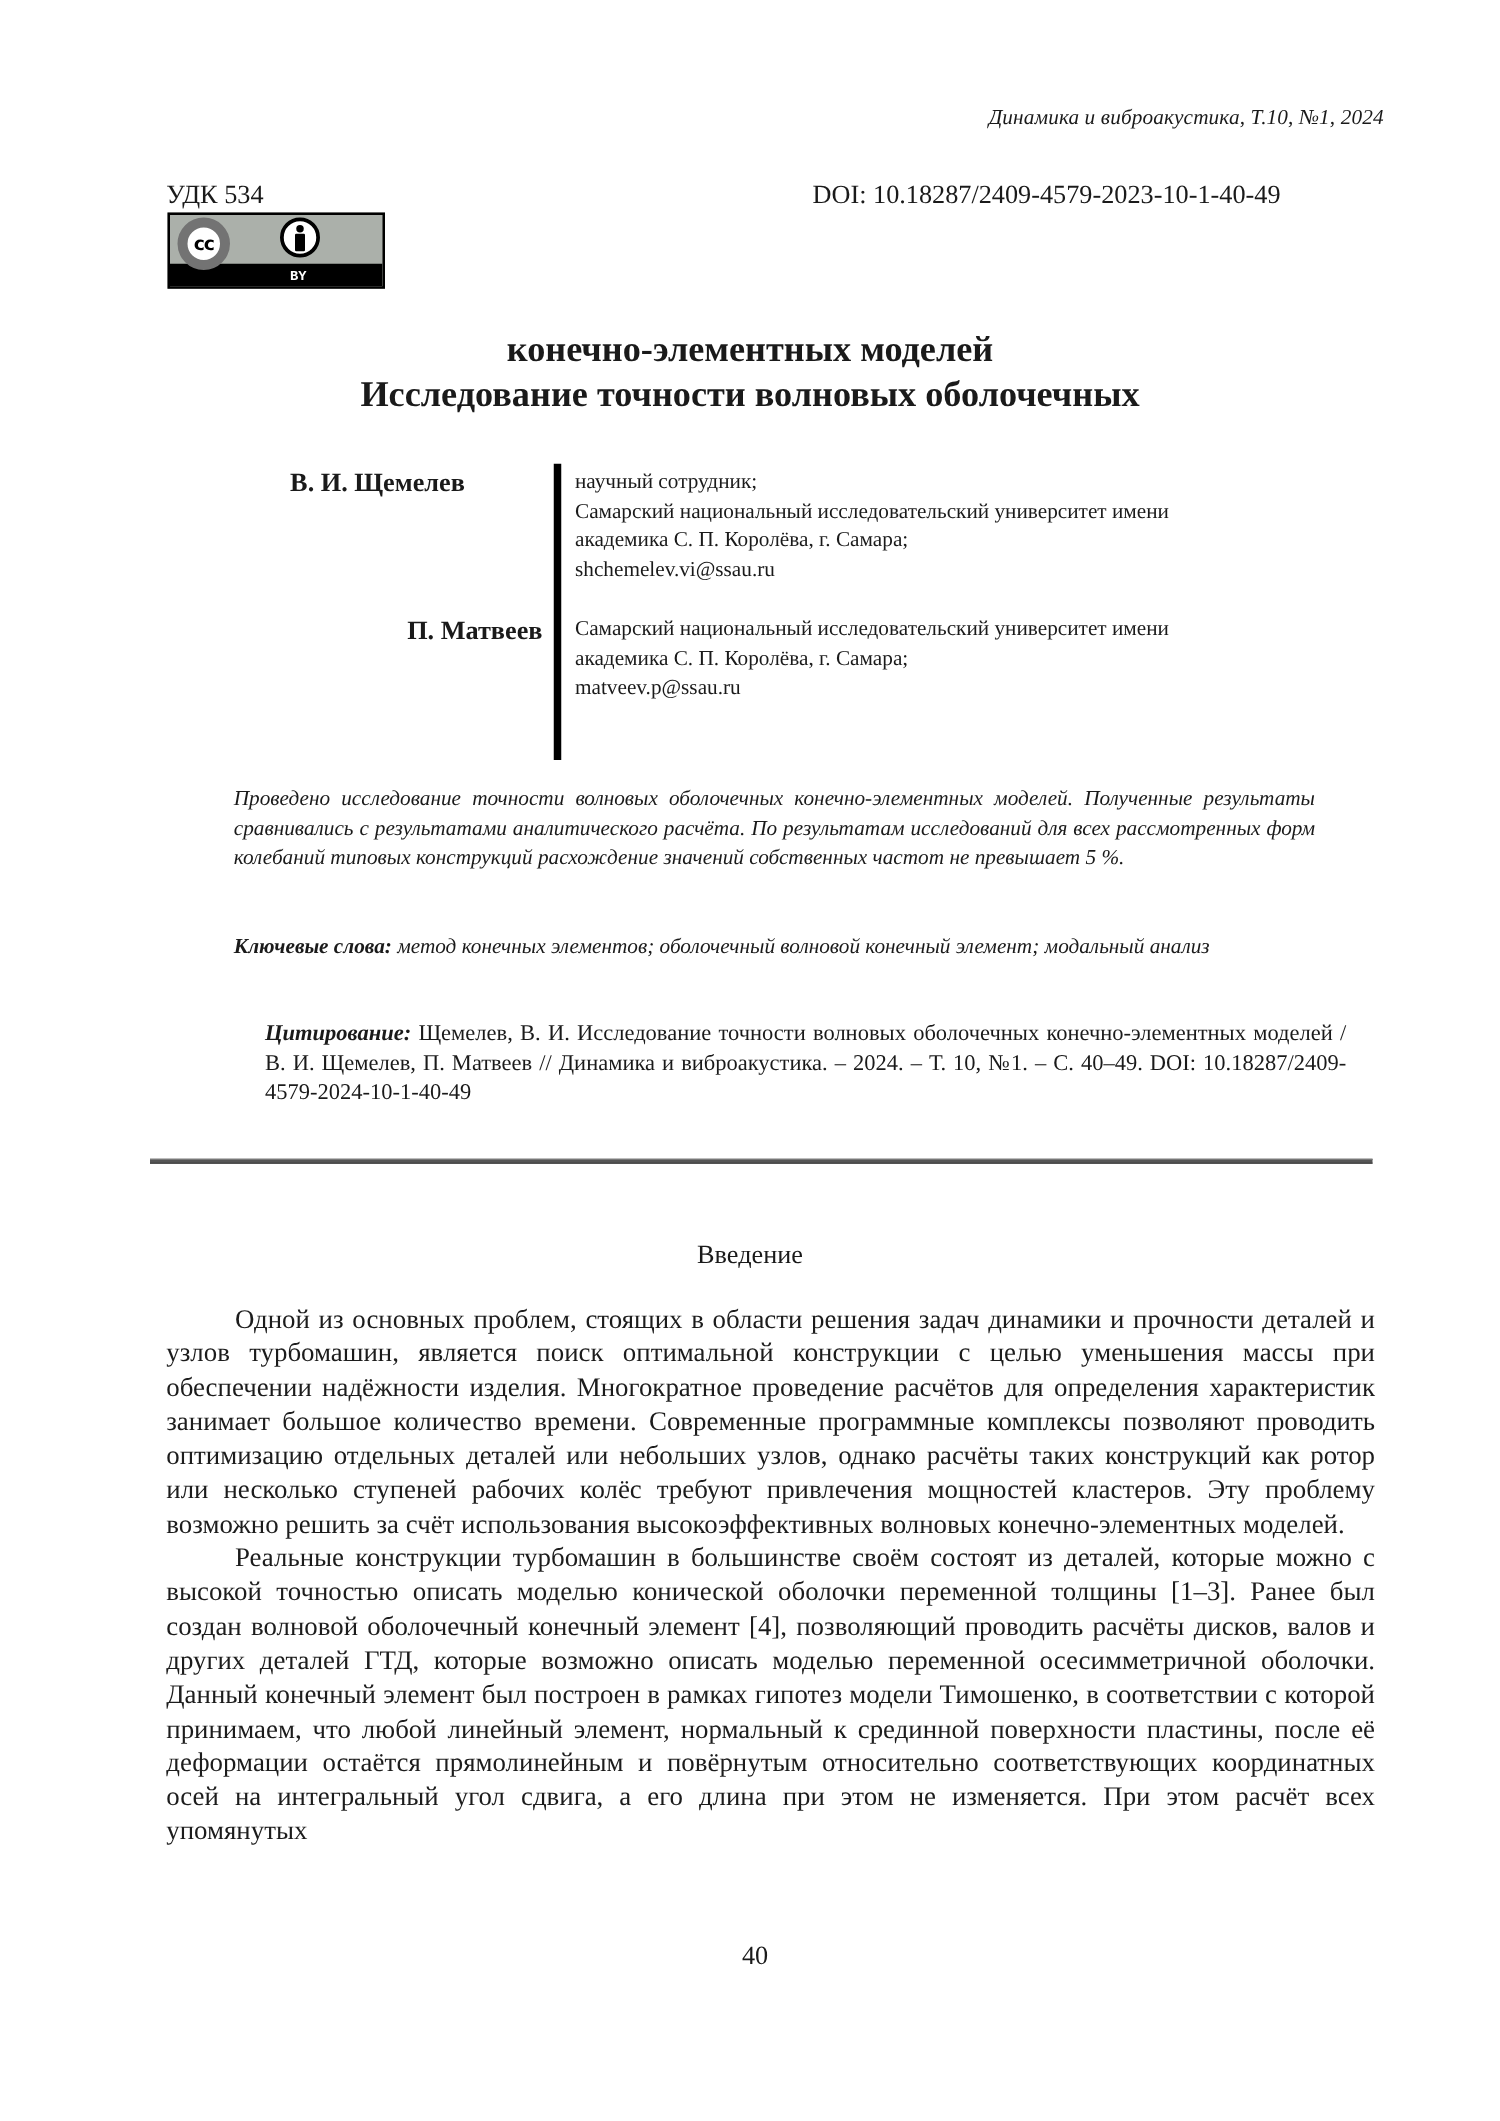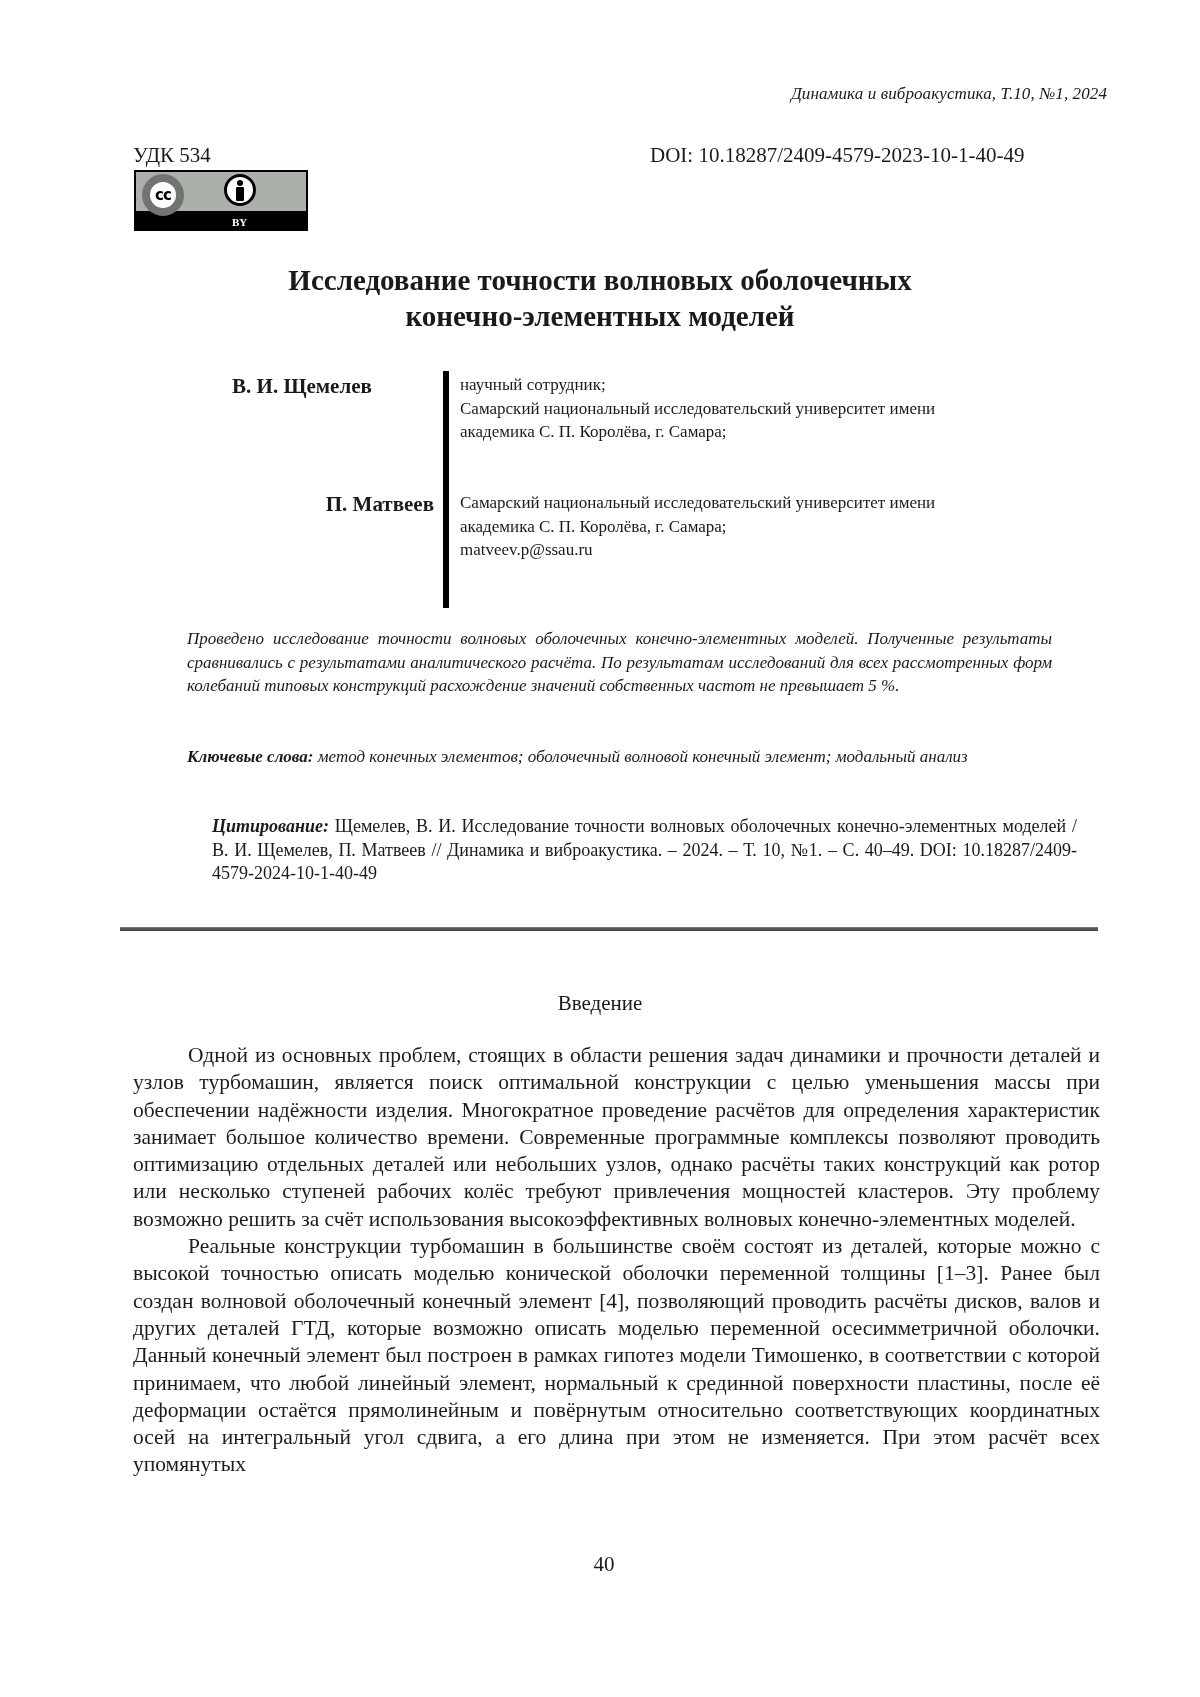--- a/index.html
+++ b/index.html
@@ -79,21 +79,21 @@
     }
     .cc-badge .by-circle .body {
       position: absolute; left: 9px; top: 10px;
       width: 8px; height: 14px;
       background: #000;
       border-radius: 1px;
     }
     .cc-badge .by-label {
       position: absolute; left: 96px; bottom: 1px;
       color: #fff;
-      font-family: Liberation Serif, serif;
+      font-family: Liberation Mono, monospace;
       font-weight: bold;
       font-size: 11px;
       z-index: 3;
       margin-top: 38px;
     }
 
     
     .title {
       left: 160px; top: 262px; width: 880px;
       text-align: center;
@@ -202,29 +202,30 @@
   </div>
   <div class="by-circle">
     <div class="head"></div>
     <div class="body"></div>
   </div>
   <div class="bottom-band"></div>
   <span class="by-label">BY</span>
 </div>
 
 <div class="abs title">
+  <div>конечно-элементных моделей</div>
   <div>Исследование точности волновых оболочечных</div>
-  <div>конечно-элементных моделей</div>
 </div>
 
 <div class="abs author-name author-1-name">В. И. Щемелев</div>
 <div class="abs author-info author-1-info">
   <div>научный сотрудник;</div>
   <div>Самарский национальный исследовательский университет имени</div>
   <div>академика С. П. Королёва, г. Самара;</div>
+  <div>shchemelev.vi@ssau.ru</div>
 </div>
 
 <div class="abs author-name author-2-name">П. Матвеев</div>
 <div class="abs author-info author-2-info">
   <div>Самарский национальный исследовательский университет имени</div>
   <div>академика С. П. Королёва, г. Самара;</div>
   <div>matveev.p@ssau.ru</div>
 </div>
 
 <div class="abs author-bar"></div>

